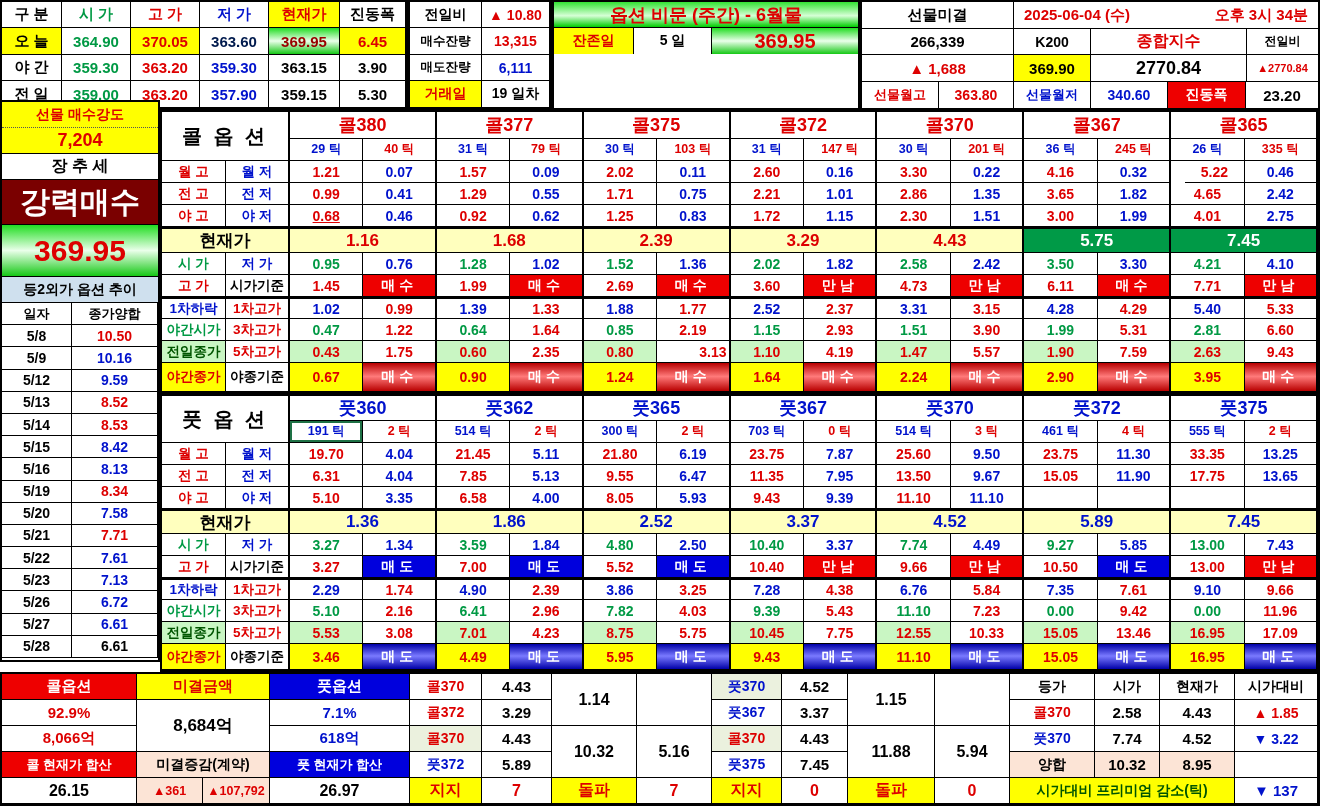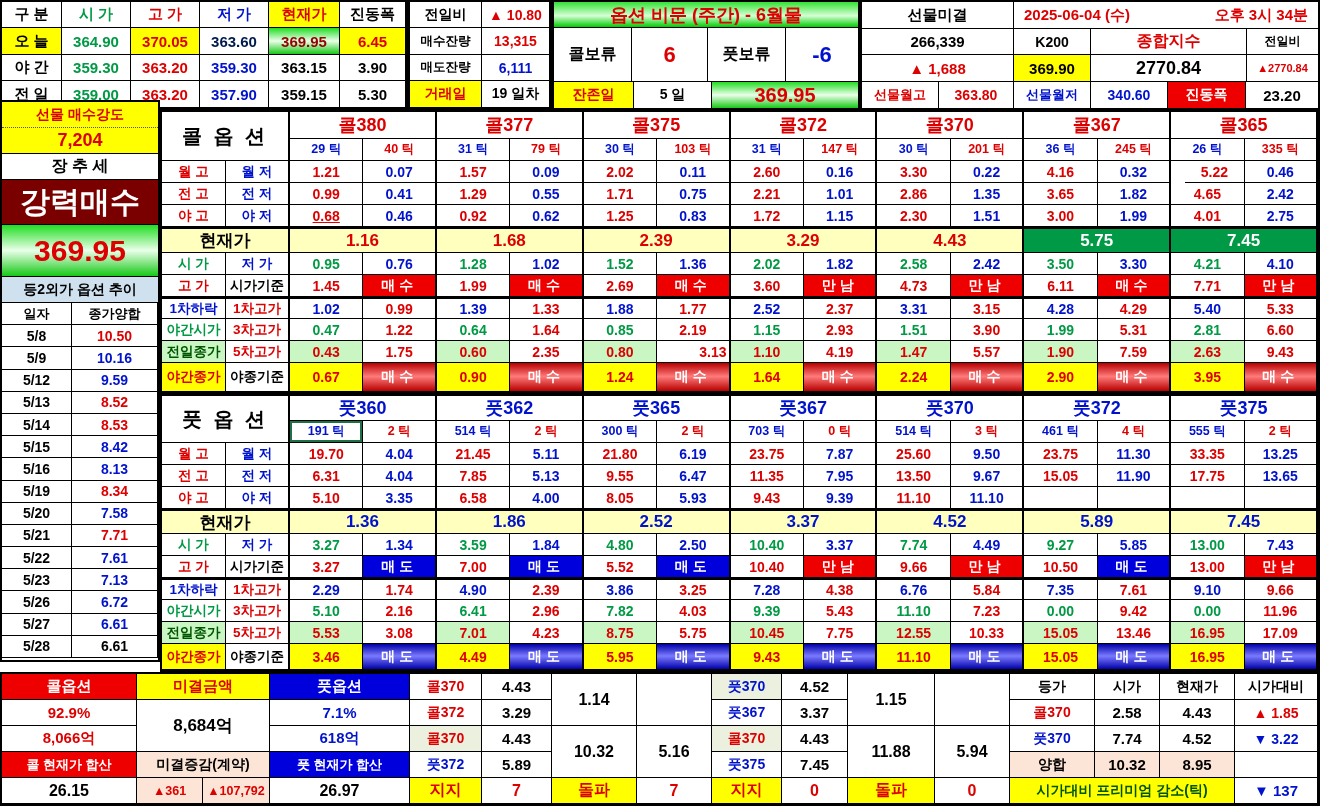--- a/index.html
+++ b/index.html
@@ -79,26 +79,20 @@
       <div class="c k sm f14">매수잔량</div>
       <div class="c r f14">13,315</div>
       <div class="c k sm f14">매도잔량</div>
       <div class="c b f14">6,111</div>
       <div class="c r by f14">거래일</div>
       <div class="c k f14">19 일차</div>
     </div>
 
   <div class="sec" style="left:552px;top:0;width:308px;height:110px;">
     <div class="c btitle r f18" style="height:26px;border-right:none;">옵션 비문 (주간) - 6월물</div>
-    <div class="grid" style="height:54px;grid-template-columns:78px 76px 78px 1fr;">
-      <div class="c f16 k" style="height:54px;">콜보류</div>
-      <div class="c f22 r" style="height:54px;">6</div>
-      <div class="c f16 k" style="height:54px;">풋보류</div>
-      <div class="c f22 b" style="height:54px;border-right:none;">-6</div>
-    </div>
     <div class="grid" style="height:26px;grid-template-columns:80px 78px 1fr;">
       <div class="c by r" style="border-bottom:none;">잔존일</div>
       <div class="c k" style="border-bottom:none;">5 일</div>
       <div class="c bgrad r f20" style="border-bottom:none;border-right:none;">369.95</div>
     </div>
   </div>
 
   <div class="sec" style="left:860px;top:0;width:460px;height:110px;">
     <div class="grid" style="height:27px;grid-template-columns:152px 1fr;">
       <div class="c f15 k">선물미결</div>

